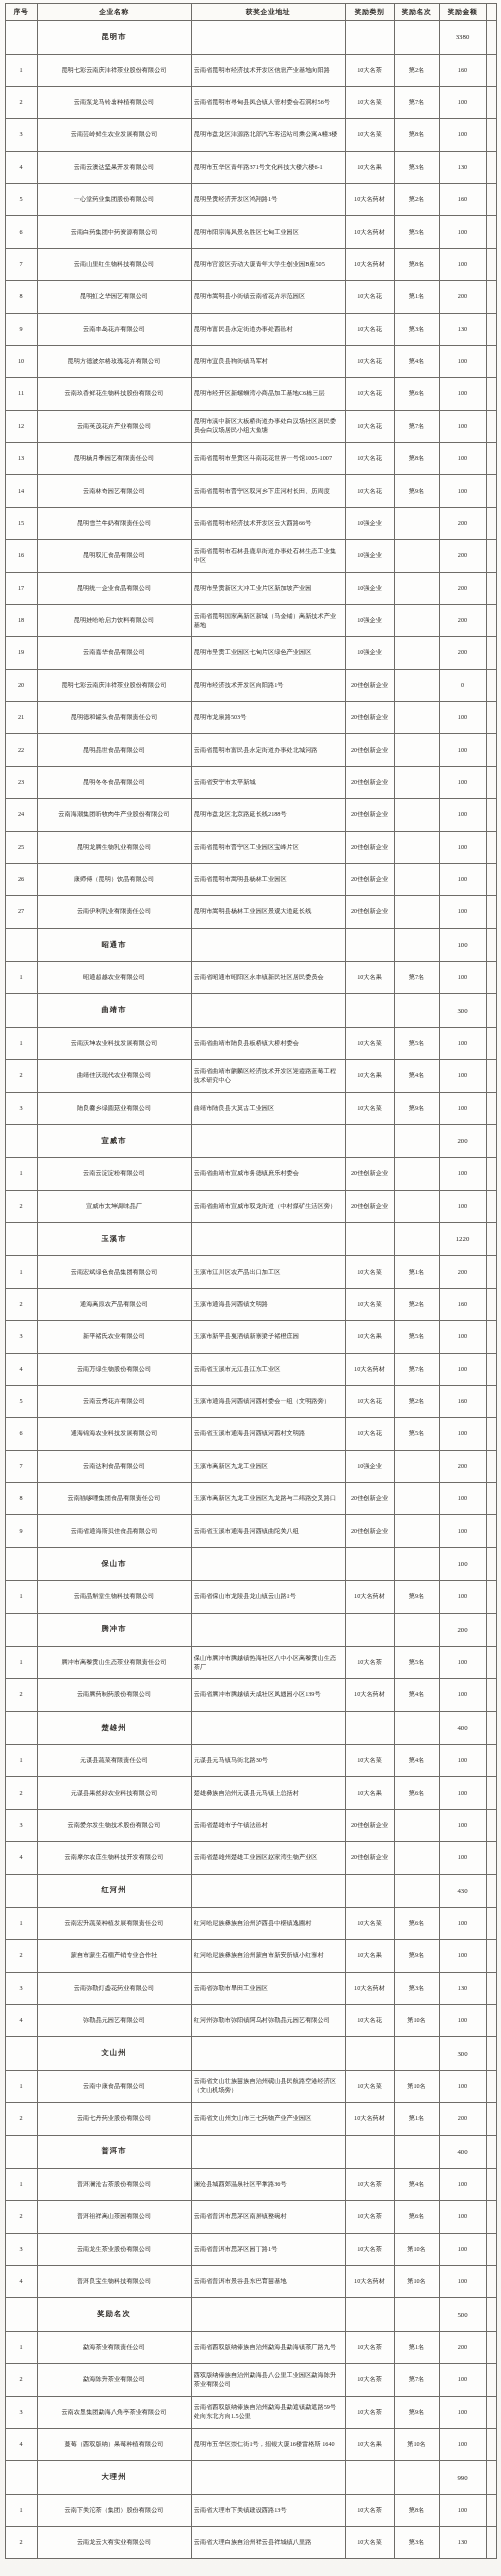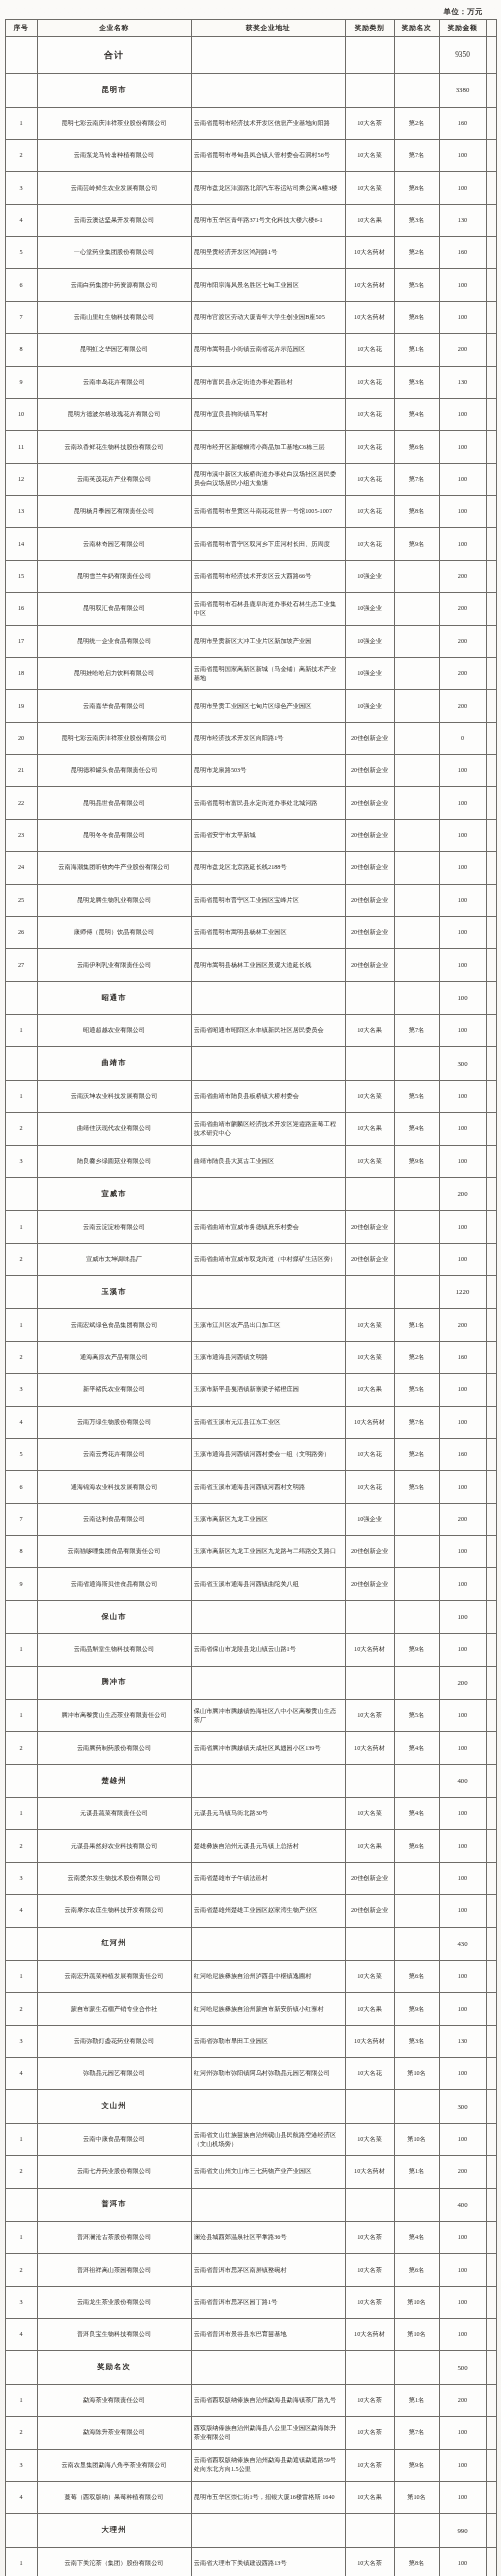--- a/index.html
+++ b/index.html
@@ -66,21 +66,20 @@
   tr.section-row td{height:29px;}
   tr.section-row td.company{font-size:7.3px;font-weight:bold;letter-spacing:1.1px;}
   tr.section-row td.amount{font-size:6.8px;}
   tr.data-row td{height:28px;}
   tr.data-row td.amount, tr.data-row td.seq{font-size:6.2px;}
 </style>
 </head>
 <body>
 
 <div class="page">
-  <div class="unit-label">单位：万元</div>
   <table class="award">
     <colgroup>
       <col class="c-seq">
         <col class="c-name">
         <col class="c-addr">
       <col class="c-cat">
         <col class="c-rank">
         <col class="c-amt">
         <col class="c-sp">
     </colgroup>
@@ -89,29 +88,20 @@
           <th>序号</th>
           <th>企业名称</th>
           <th>获奖企业地址</th>
           <th>奖励类别</th>
           <th>奖励名次</th>
           <th>奖励金额</th>
           <th class="spacer"></th>
         </tr>
     </thead>
     <tbody id="table-body">
-        <tr class="total-row">
-          <td class="seq"></td>
-          <td class="company">合计</td>
-          <td class="address"></td>
-          <td class="category"></td>
-          <td class="rank"></td>
-          <td class="amount">9350</td>
-          <td class="spacer"></td>
-        </tr>
         <tr class="section-row">
           <td class="seq"></td>
           <td class="company">昆明市</td>
           <td class="address"></td>
           <td class="category"></td>
           <td class="rank"></td>
           <td class="amount">3380</td>
           <td class="spacer"></td>
         </tr>
         <tr class="data-row">

